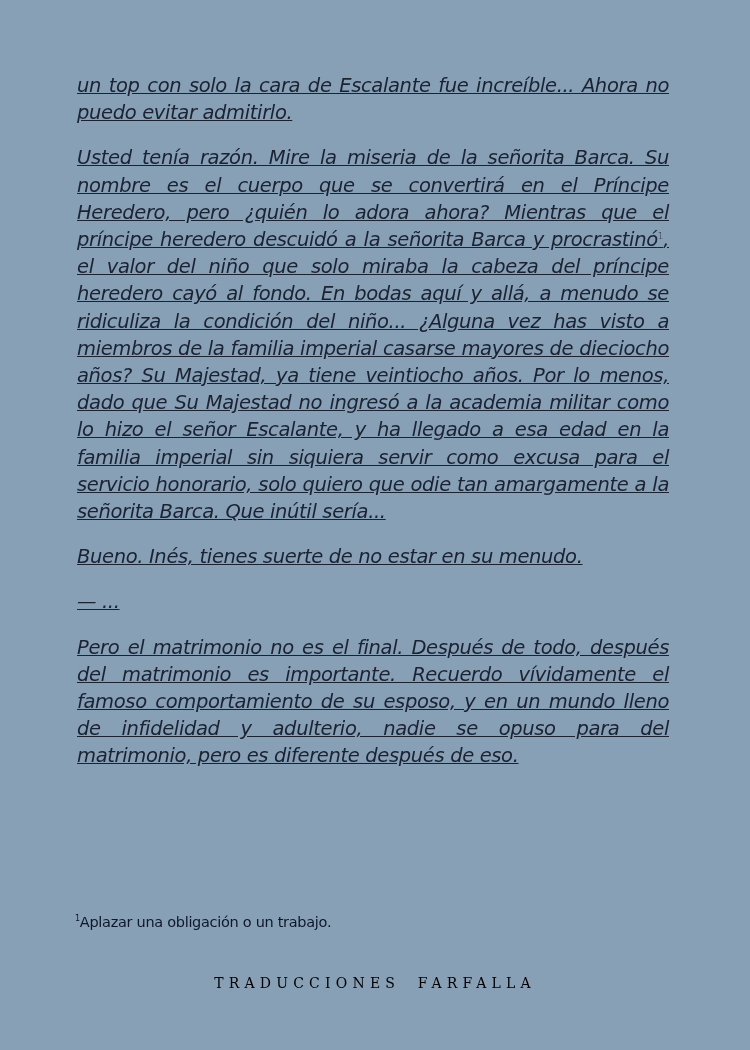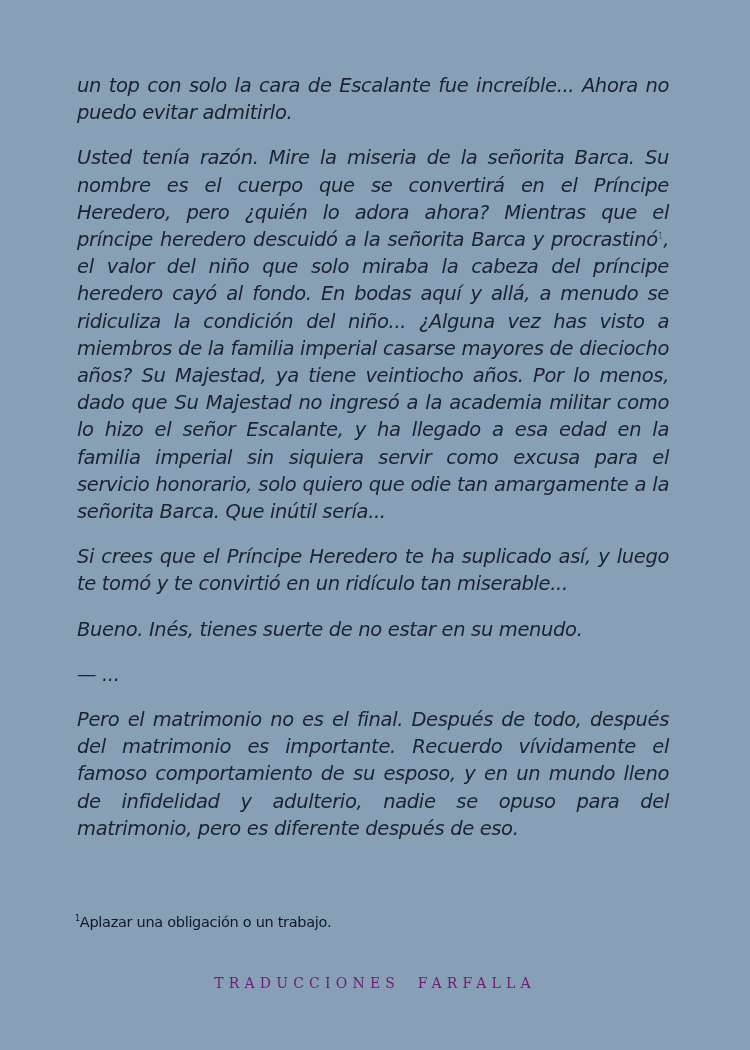--- a/index.html
+++ b/index.html
@@ -24,20 +24,21 @@
     .para {
       font-style: italic;
       font-size: 19.5px;
       line-height: 27.2px;
       text-align: justify;
       margin: 0 8px 18px 0;
       letter-spacing: -0.35px;
       word-spacing: 0px;
       font-family: "DejaVu Sans", sans-serif;
       font-weight: 300;
+      text-decoration: underline;
     }
     .para sup {
       font-size: 9px;
       font-style: normal;
       vertical-align: super;
       line-height: 0;
     }
     .footnote {
       position: absolute;
       left: 75px;
@@ -55,32 +56,31 @@
     .publisher {
       position: absolute;
       left: 0;
       width: 750px;
       top: 975px;
       text-align: center;
       font-family: "DejaVu Serif", serif;
       font-size: 14px;
       letter-spacing: 5.2px;
       word-spacing: 8px;
-      color: #701a75;
+      color: #000000;
     }
   </style>
 </head>
 <body>
 
 <div class="content">
   <p class="para">un top con solo la cara de Escalante fue increíble... Ahora no puedo evitar admitirlo.</p>
 
   <p class="para"><span>Usted tenía razón. Mire la miseria de la señorita Barca. Su nombre es el cuerpo que se convertirá en el Príncipe Heredero, pero ¿quién lo adora ahora? Mientras que el príncipe heredero descuidó a la señorita Barca y procrastinó</span><sup>1</sup><span>, el valor del niño que solo miraba la cabeza del príncipe heredero cayó al fondo. En bodas aquí y allá, a menudo se ridiculiza la condición del niño... ¿Alguna vez has visto a miembros de la familia imperial casarse mayores de dieciocho años? Su Majestad, ya tiene veintiocho años. Por lo menos, dado que Su Majestad no ingresó a la academia militar como lo hizo el señor Escalante, y ha llegado a esa edad en la familia imperial sin siquiera servir como excusa para el servicio honorario, solo quiero que odie tan amargamente a la señorita Barca. Que inútil sería...</span></p>
 
-  <p class="para">Si crees que el Príncipe Heredero te ha suplicado así, y luego te tomó y te convirtió en un ridículo tan miserable...</p>
 
   <p class="para">Bueno. Inés, tienes suerte de no estar en su menudo.</p>
 
   <p class="para">— ...</p>
 
   <p class="para">Pero el matrimonio no es el final. Después de todo, después del matrimonio es importante. Recuerdo vívidamente el famoso comportamiento de su esposo, y en un mundo lleno de infidelidad y adulterio, nadie se opuso para del matrimonio, pero es diferente después de eso.</p>
 </div>
 
 <div class="footnote"><sup>1</sup><span>Aplazar una obligación o un trabajo.</span></div>
 

